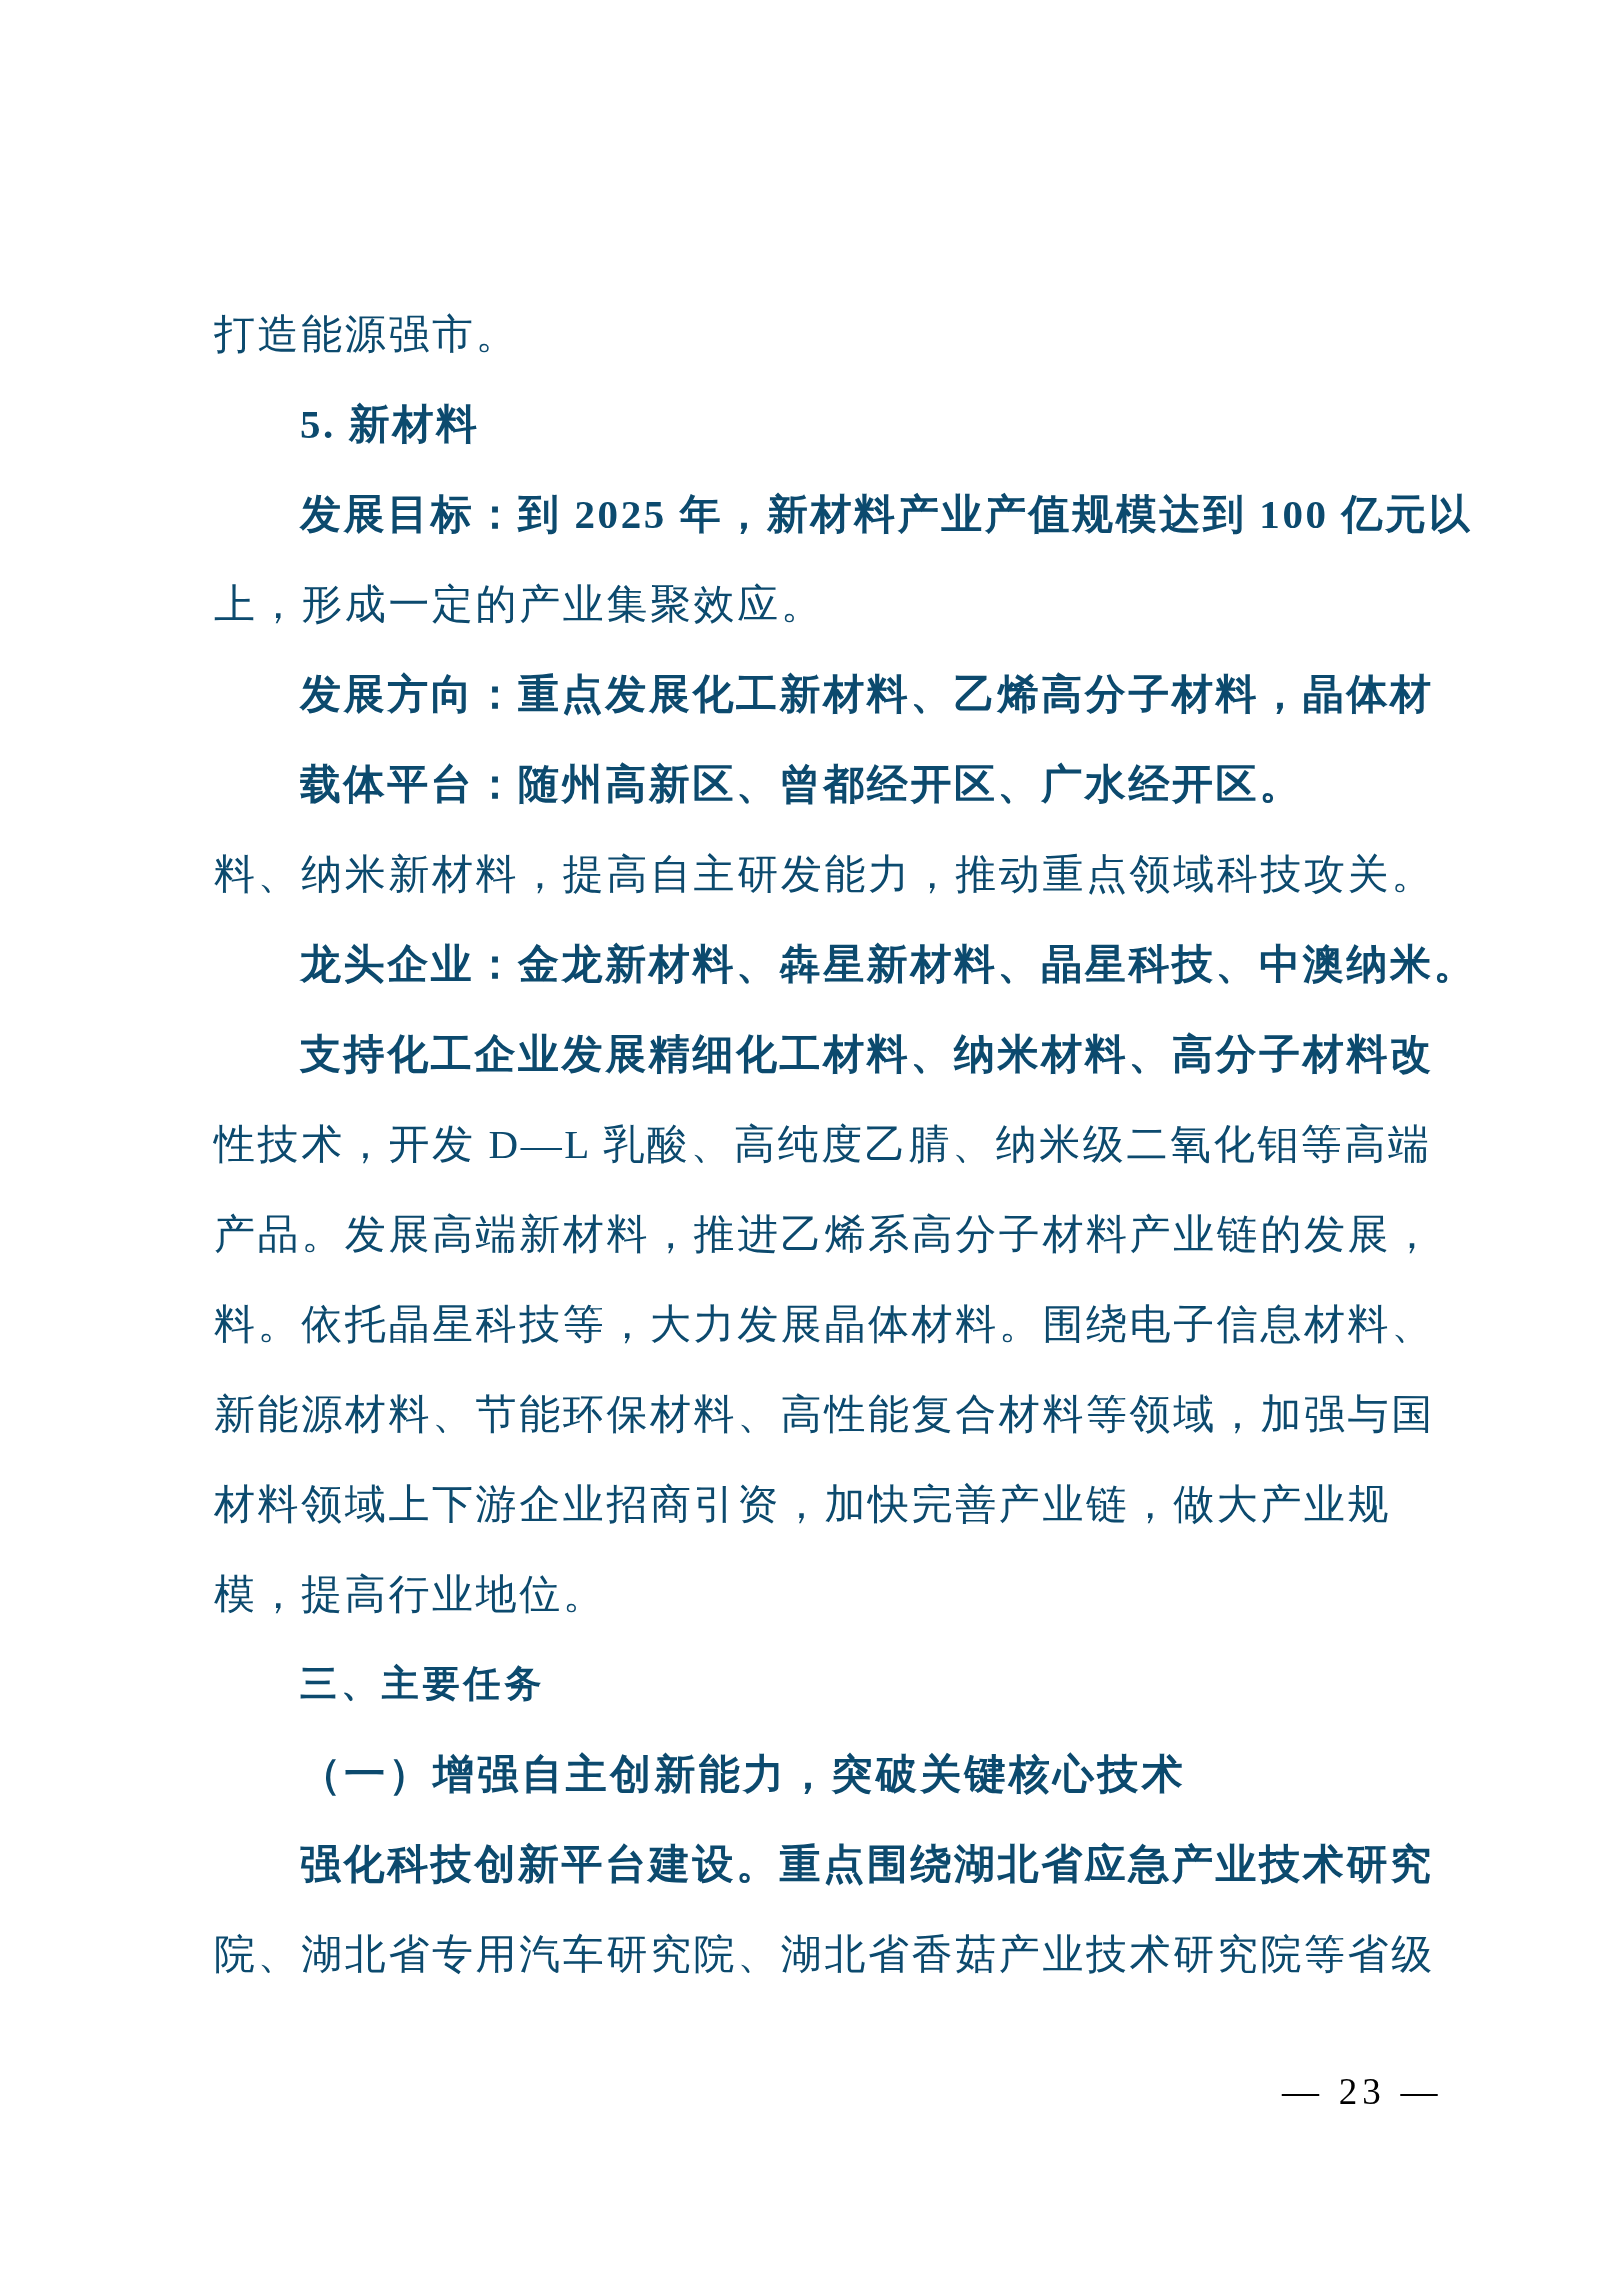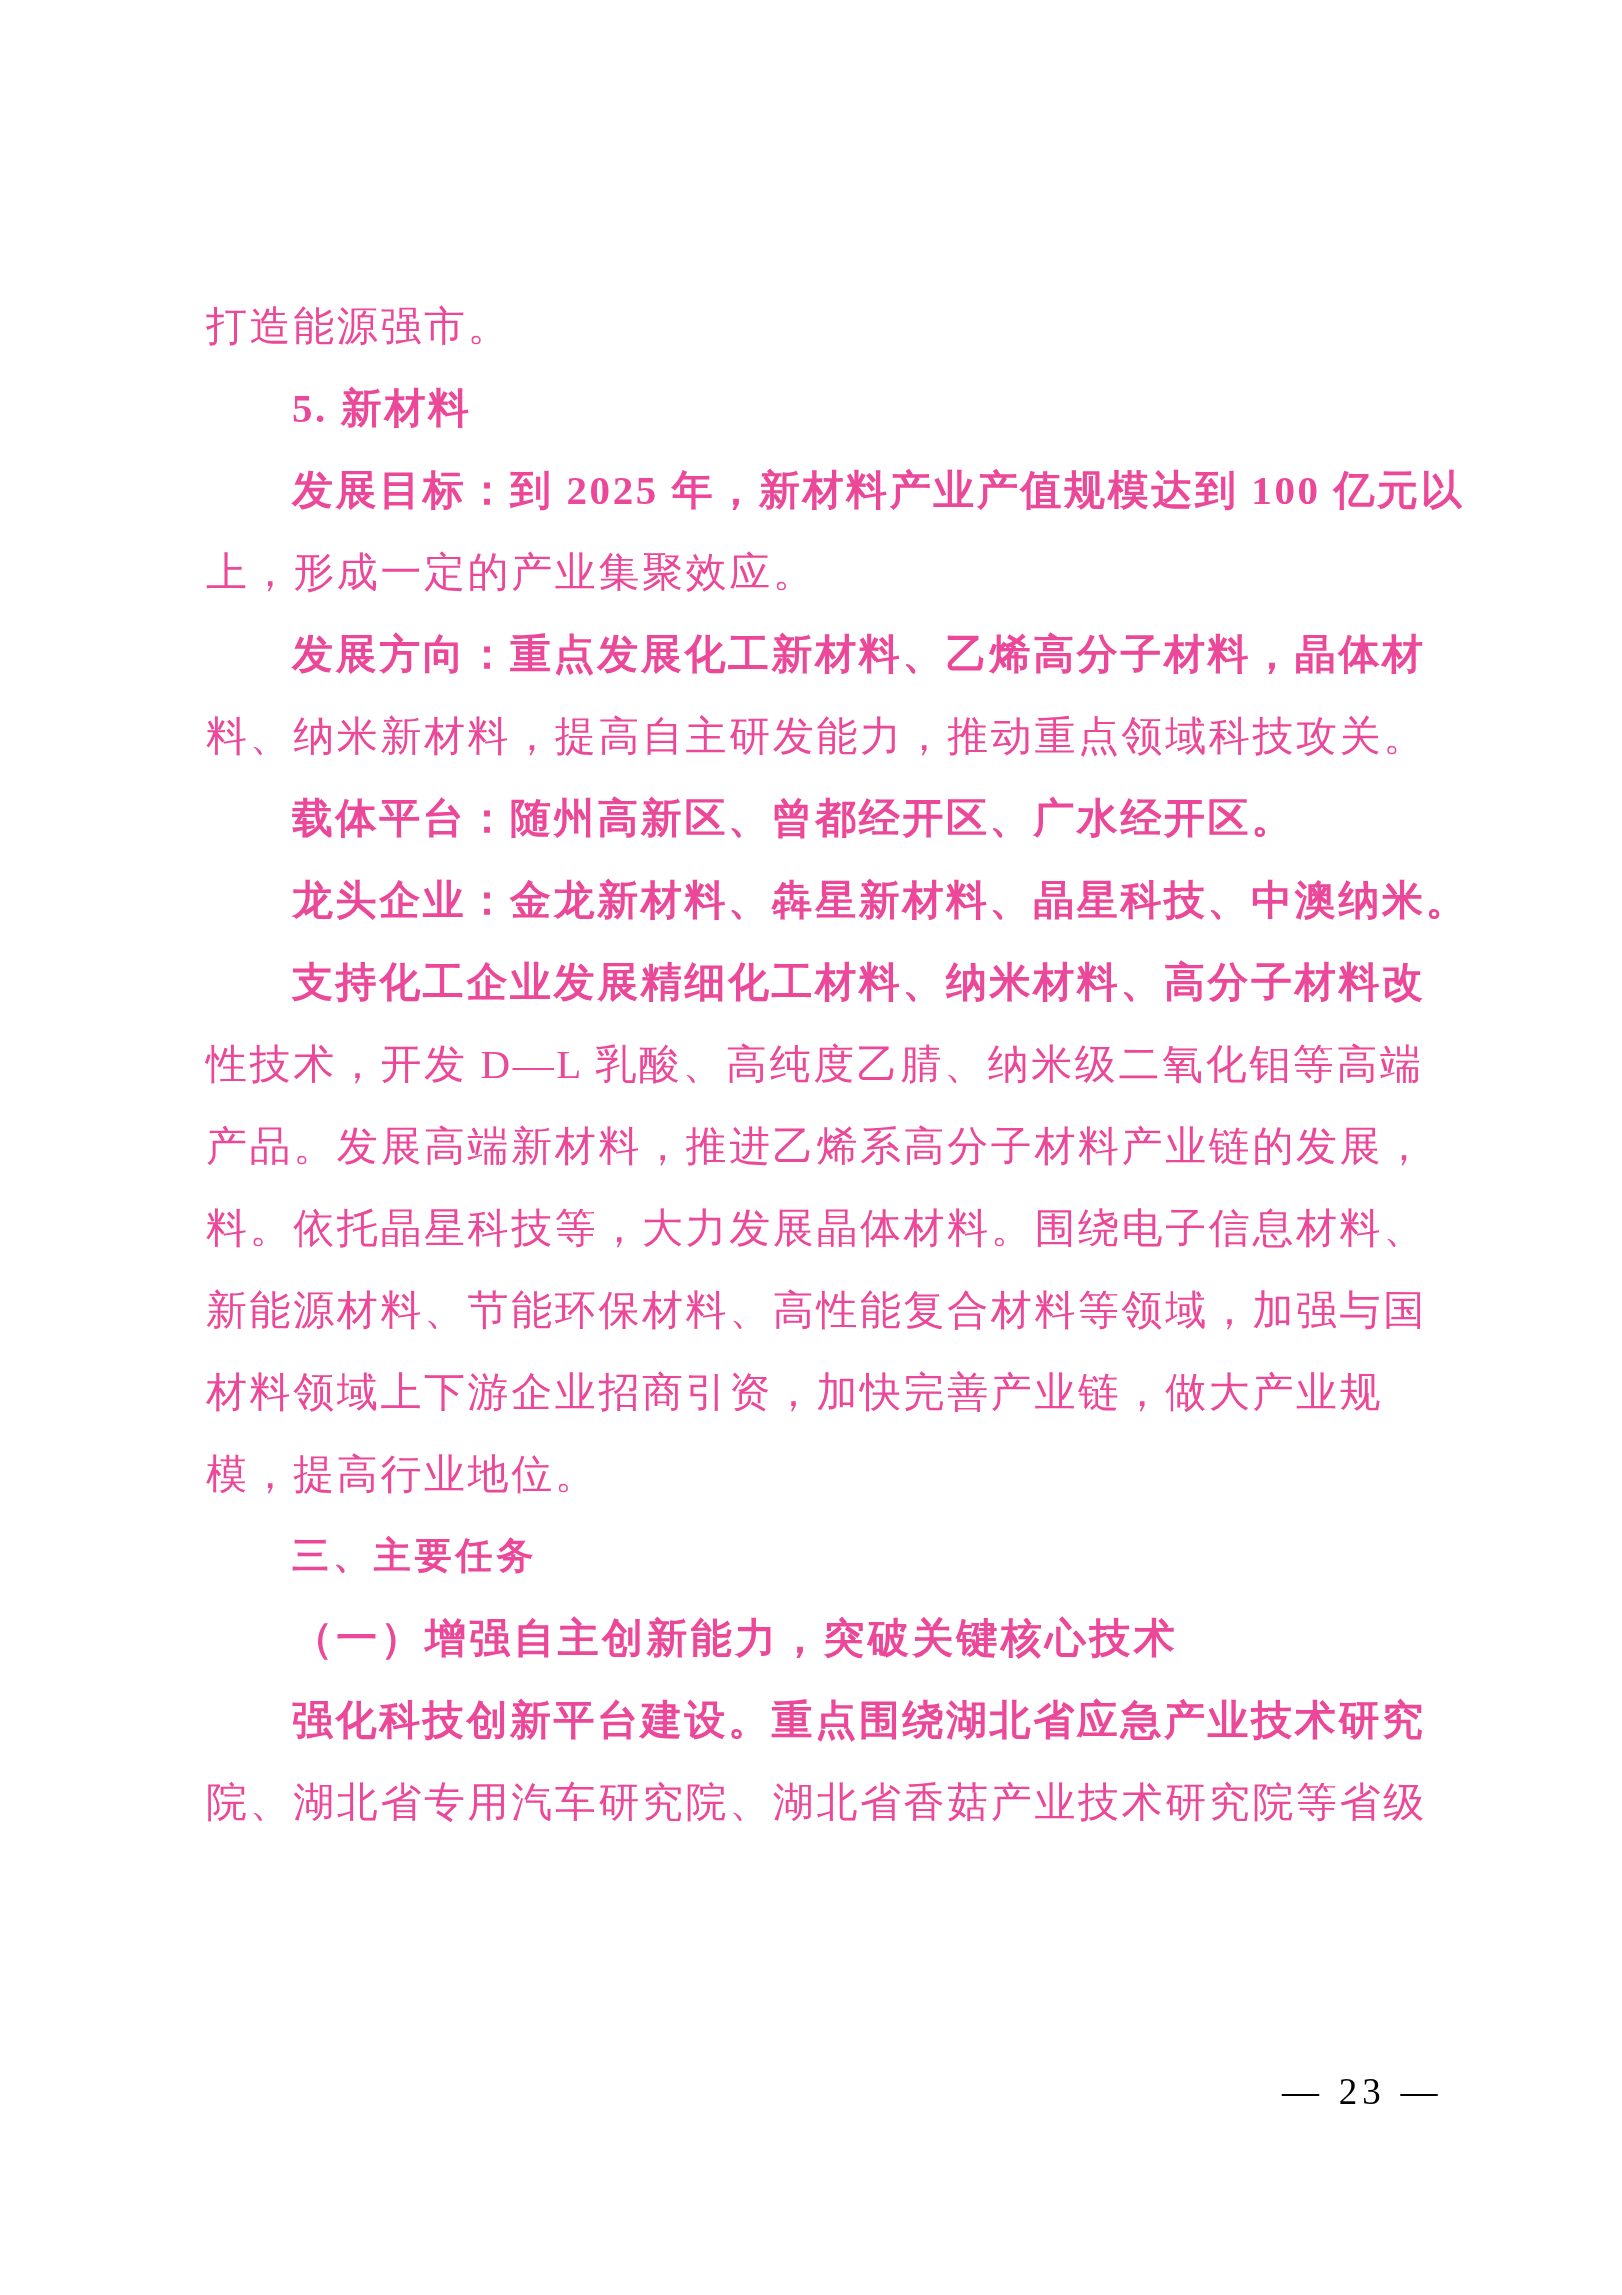--- a/index.html
+++ b/index.html
@@ -16,27 +16,27 @@
     overflow: hidden;
     font-family: "Liberation Serif", "DejaVu Serif", serif;
   }
   .content {
     position: absolute;
     left: 206px;
     top: 285px;
     width: 1209px;
   }
   .ln {
-    margin: 0;
+    margin: 8px;
     padding: 0;
     font-size: 41px;
     line-height: 82px;
     letter-spacing: 2.6px;
     white-space: nowrap;
-    color: #ec4899;
+    color: #0c4a6e;
   }
   .indent {
     text-indent: 86px;
     font-weight: bold;
   }
   .hei {
     font-family: "Liberation Sans", "DejaVu Sans", sans-serif;
     font-weight: bold;
     font-size: 37px;
     letter-spacing: 3.9px;
@@ -58,22 +58,22 @@
 </head>
 <body>
 
 <div class="page">
   <div class="content">
     <p class="ln">打造能源强市。</p>
     <p class="ln indent">5. 新材料</p>
     <p class="ln indent">发展目标：到 2025 年，新材料产业产值规模达到 100 亿元以</p>
     <p class="ln">上，形成一定的产业集聚效应。</p>
     <p class="ln indent">发展方向：重点发展化工新材料、乙烯高分子材料，晶体材</p>
+    <p class="ln indent">载体平台：随州高新区、曾都经开区、广水经开区。</p>
     <p class="ln">料、纳米新材料，提高自主研发能力，推动重点领域科技攻关。</p>
-    <p class="ln indent">载体平台：随州高新区、曾都经开区、广水经开区。</p>
     <p class="ln indent">龙头企业：金龙新材料、犇星新材料、晶星科技、中澳纳米。</p>
     <p class="ln indent">支持化工企业发展精细化工材料、纳米材料、高分子材料改</p>
     <p class="ln">性技术，开发 D—L 乳酸、高纯度乙腈、纳米级二氧化钼等高端</p>
     <p class="ln">产品。发展高端新材料，推进乙烯系高分子材料产业链的发展，</p>
     <p class="ln">料。依托晶星科技等，大力发展晶体材料。围绕电子信息材料、</p>
     <p class="ln">新能源材料、节能环保材料、高性能复合材料等领域，加强与国</p>
     <p class="ln">材料领域上下游企业招商引资，加快完善产业链，做大产业规</p>
     <p class="ln">模，提高行业地位。</p>
     <p class="ln indent hei">三、主要任务</p>
     <p class="ln indent kaibold">（一）增强自主创新能力，突破关键核心技术</p>

